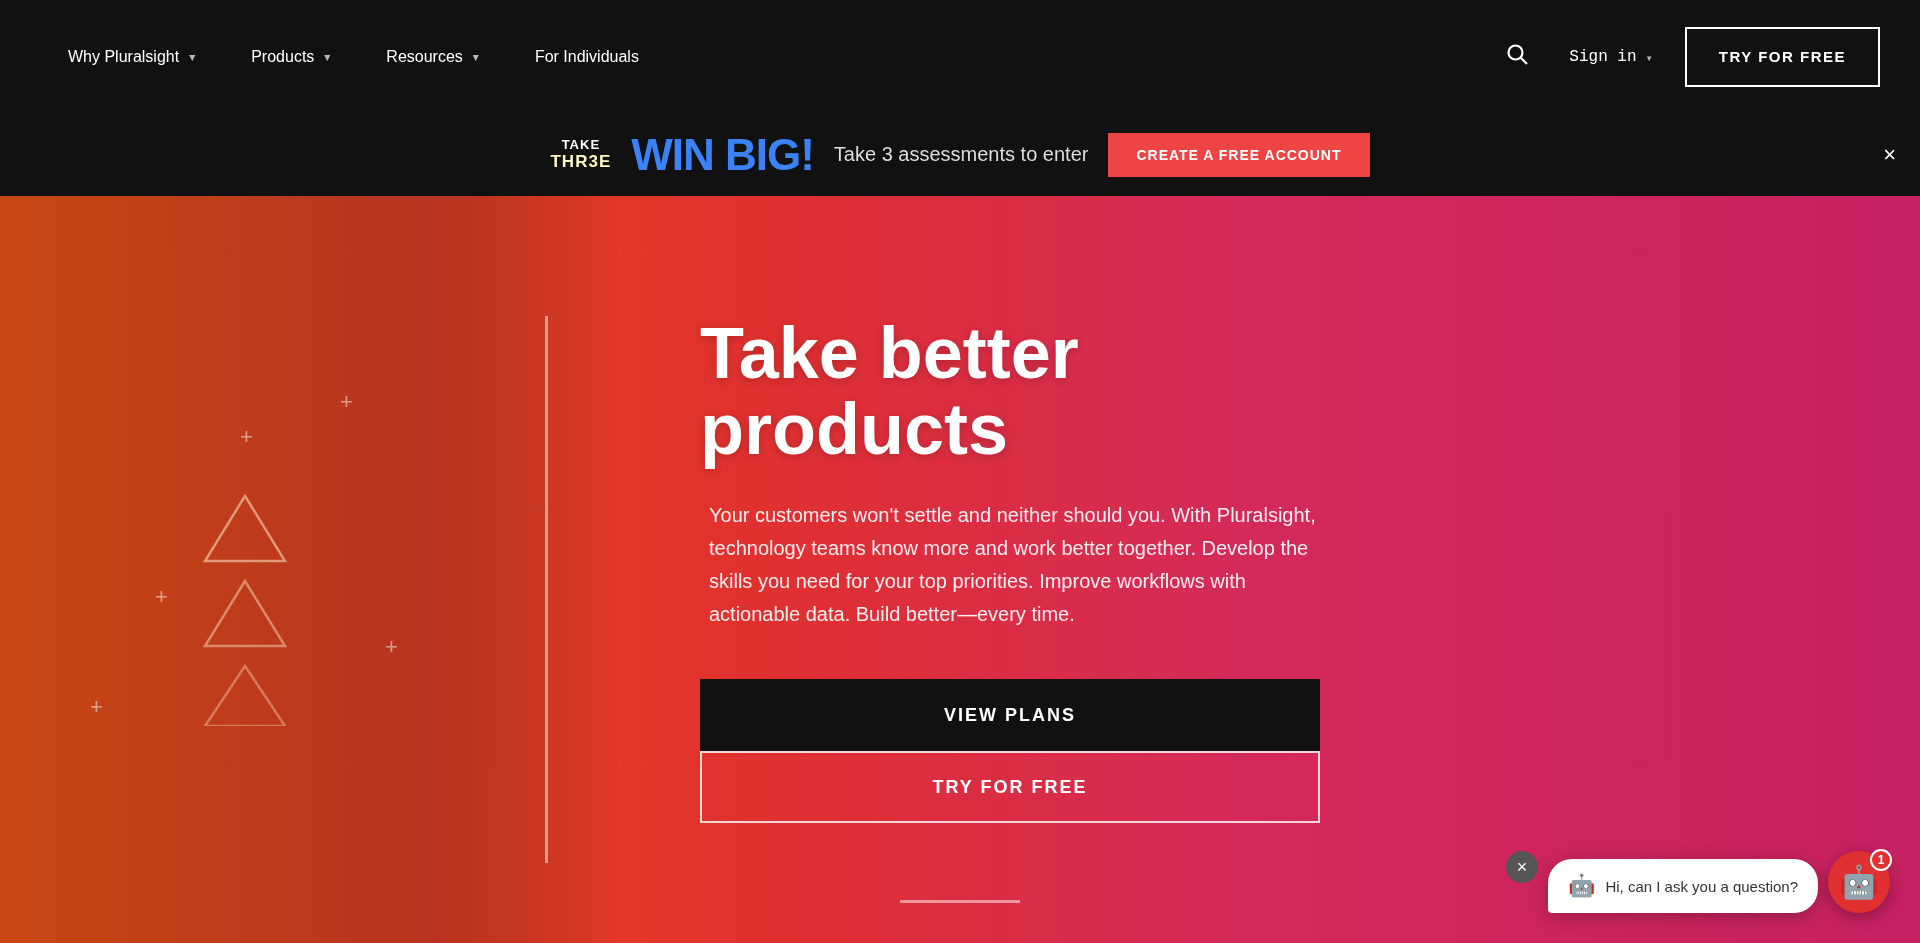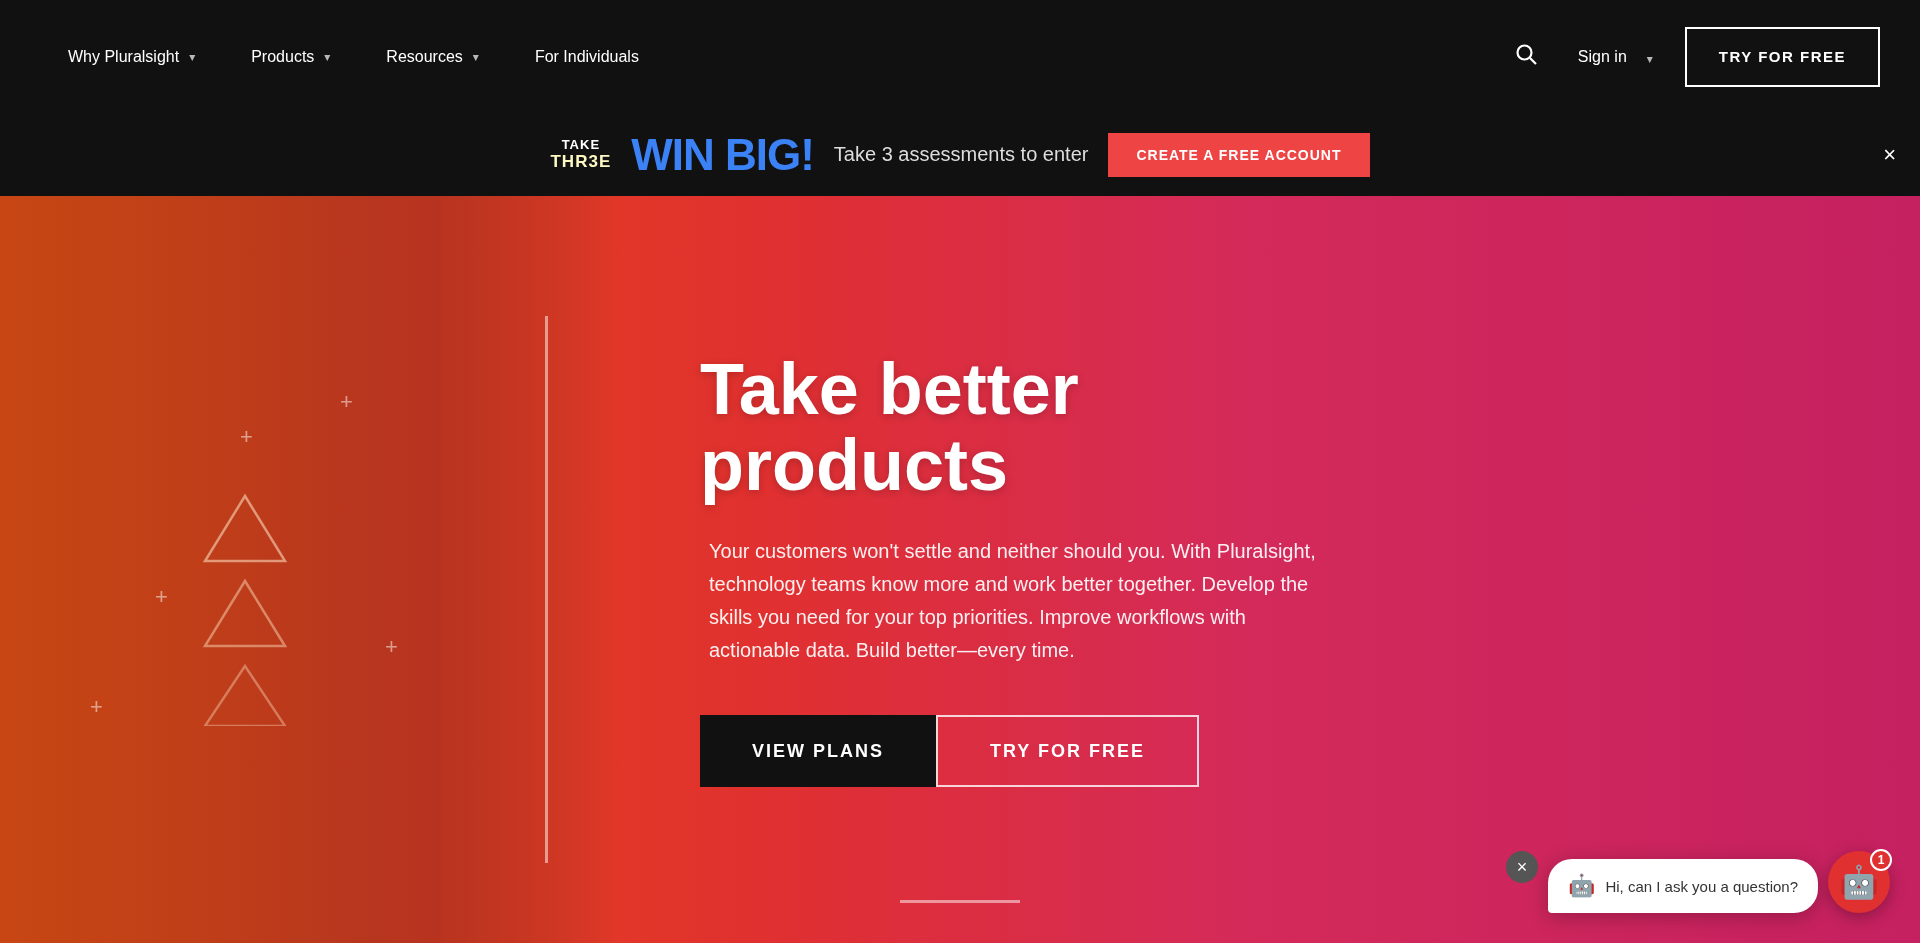--- a/index.html
+++ b/index.html
@@ -81,22 +81,23 @@
     }
     .signin-btn {
       color: #fff;
       background: none;
       border: none;
       cursor: pointer;
       font-size: 16px;
       font-weight: 500;
       display: flex;
       align-items: flex-end;
-      gap: 20px;
+      gap: 9px;
       padding: 8px 12px;
+      font-family: Liberation Mono, monospace;
     }
     .try-free-btn {
       background: transparent;
       border: 2px solid #fff;
       color: #fff;
       font-size: 15px;
       font-weight: 700;
       letter-spacing: 1.5px;
       padding: 18px 32px;
       cursor: pointer;
@@ -221,20 +222,21 @@
       color: rgba(255,255,255,0.92);
       font-size: 20px;
       line-height: 1.65;
       margin-bottom: 48px;
       max-width: 680px;
       margin-left: 9px;
     }
     .hero-buttons {
       display: flex;
       gap: 0;
+      flex-direction: column;
     }
     .btn-view-plans {
       background: #111;
       color: #fff;
       border: none;
       font-size: 18px;
       font-weight: 700;
       letter-spacing: 2px;
       padding: 0 52px;
       height: 72px;

